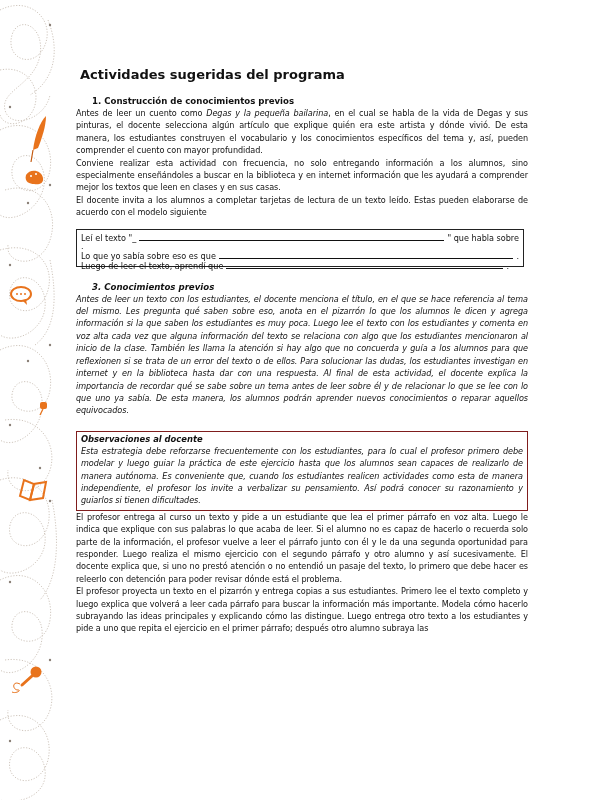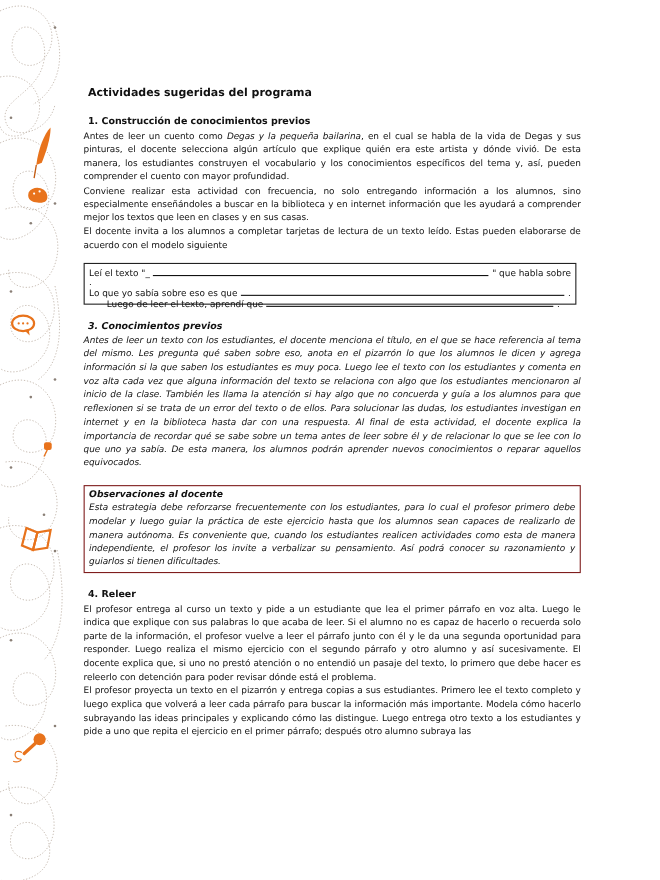--- a/index.html
+++ b/index.html
@@ -2,33 +2,33 @@
 <html><head>
   <meta charset="utf-8">
   <style>
     html, body { margin: 0; padding: 0; }
     body {
       width: 600px; height: 800px; background: #ffffff; position: relative; overflow: hidden;
       font-family: "DejaVu Sans", sans-serif; color: #111;
     }
     .border-deco { position: absolute; left: 0; top: 0; width: 62px; height: 800px; }
     .page { position: absolute; left: 76px; top: 66px; width: 452px; }
-    .doc-title { font-weight: bold; font-size: 10px; margin: 13px 0 0 4px; line-height: 12px; }
-    h2.sec { font-weight: bold; font-size: 8.6px; margin: 14px 0 0 4px; line-height: 12px; }
+    .doc-title { font-weight: bold; font-size: 13px; margin: 3px 0 0 4px; line-height: 12px; }
+    h2.sec { font-weight: bold; font-size: 8.6px; margin: 14px 0 0 16px; line-height: 12px; }
     p.body {
       font-size: 8.1px; line-height: 12.4px; margin: 0; text-align: justify; letter-spacing: -0.05px;
     }
     p.body em { font-style: italic; }
     .card {
       margin-top: 10px; border: 1px solid #222; width: 448px; padding: 2px 4px 0 4px; box-sizing: border-box;
       position: relative; height: 38px;
     }
     .card-line { font-size: 8.1px; line-height: 12px; display: flex; align-items: baseline; white-space: nowrap; }
     .fill { flex: 1; border-bottom: 1px solid #111; margin: 0 3px; height: 8px; }
-    .card-line.last { position: absolute; left: 4px; right: 14px; top: 30px; margin-left: 16px; }
+    .card-line.last { position: absolute; left: 4px; right: 14px; top: 30px; }
     .dot { font-size: 8px; line-height: 6px; }
     .obs {
       margin-top: 14px; border: 1px solid #7f1d1d; padding: 1px 4px 3px 4px; width: 452px; box-sizing: border-box;
     }
     .obs-title { font-weight: bold; font-size: 8.4px; line-height: 12px; }
   </style>
 </head>
 <body>
 
 <svg class="border-deco" viewBox="0 0 62 800" xmlns="http://www.w3.org/2000/svg">
@@ -134,20 +134,19 @@
   <section style="margin-top:6px;font-style:italic;">
     <h2 class="sec">3. Conocimientos previos</h2>
     <p class="body">Antes de leer un texto con los estudiantes, el docente menciona el título, en el que se hace referencia al tema del mismo. Les pregunta qué saben sobre eso, anota en el pizarrón lo que los alumnos le dicen y agrega información si la que saben los estudiantes es muy poca. Luego lee el texto con los estudiantes y comenta en voz alta cada vez que alguna información del texto se relaciona con algo que los estudiantes mencionaron al inicio de la clase. También les llama la atención si hay algo que no concuerda y guía a los alumnos para que reflexionen si se trata de un error del texto o de ellos. Para solucionar las dudas, los estudiantes investigan en internet y en la biblioteca hasta dar con una respuesta. Al final de esta actividad, el docente explica la importancia de recordar qué se sabe sobre un tema antes de leer sobre él y de relacionar lo que se lee con lo que uno ya sabía. De esta manera, los alumnos podrán aprender nuevos conocimientos o reparar aquellos equivocados.</p>
     <div class="obs">
       <div class="obs-title">Observaciones al docente</div>
       <p class="body">Esta estrategia debe reforzarse frecuentemente con los estudiantes, para lo cual el profesor primero debe modelar y luego guiar la práctica de este ejercicio hasta que los alumnos sean capaces de realizarlo de manera autónoma. Es conveniente que, cuando los estudiantes realicen actividades como esta de manera independiente, el profesor los invite a verbalizar su pensamiento. Así podrá conocer su razonamiento y guiarlos si tienen dificultades.</p>
     </div>
   </section>
 
   <section>
-    <h2 class="sec">4. Releer</h2>
     <p class="body">El profesor entrega al curso un texto y pide a un estudiante que lea el primer párrafo en voz alta. Luego le indica que explique con sus palabras lo que acaba de leer. Si el alumno no es capaz de hacerlo o recuerda solo parte de la información, el profesor vuelve a leer el párrafo junto con él y le da una segunda oportunidad para responder. Luego realiza el mismo ejercicio con el segundo párrafo y otro alumno y así sucesivamente. El docente explica que, si uno no prestó atención o no entendió un pasaje del texto, lo primero que debe hacer es releerlo con detención para poder revisar dónde está el problema.</p>
   </section>
 
   <section>
     <p class="body">El profesor proyecta un texto en el pizarrón y entrega copias a sus estudiantes. Primero lee el texto completo y luego explica que volverá a leer cada párrafo para buscar la información más importante. Modela cómo hacerlo subrayando las ideas principales y explicando cómo las distingue. Luego entrega otro texto a los estudiantes y pide a uno que repita el ejercicio en el primer párrafo; después otro alumno subraya las</p>
   </section>
 </div>
 
 </body></html>

